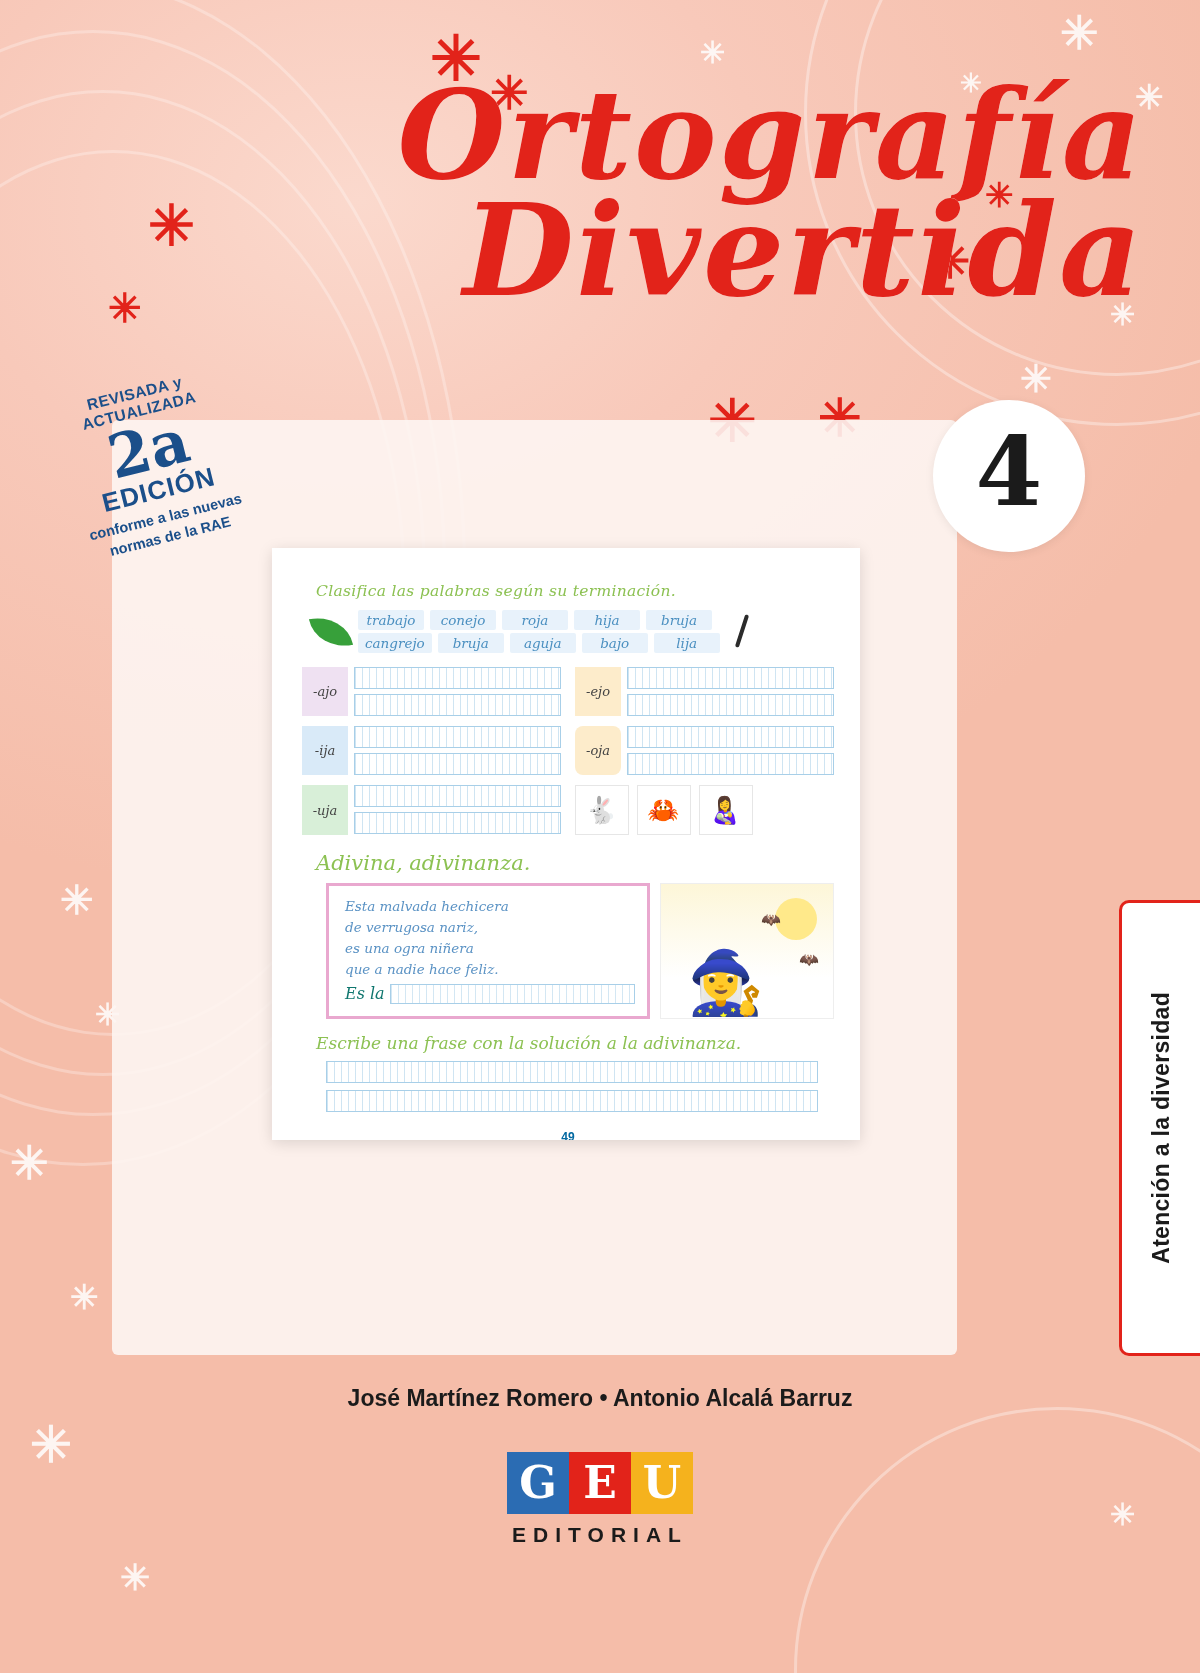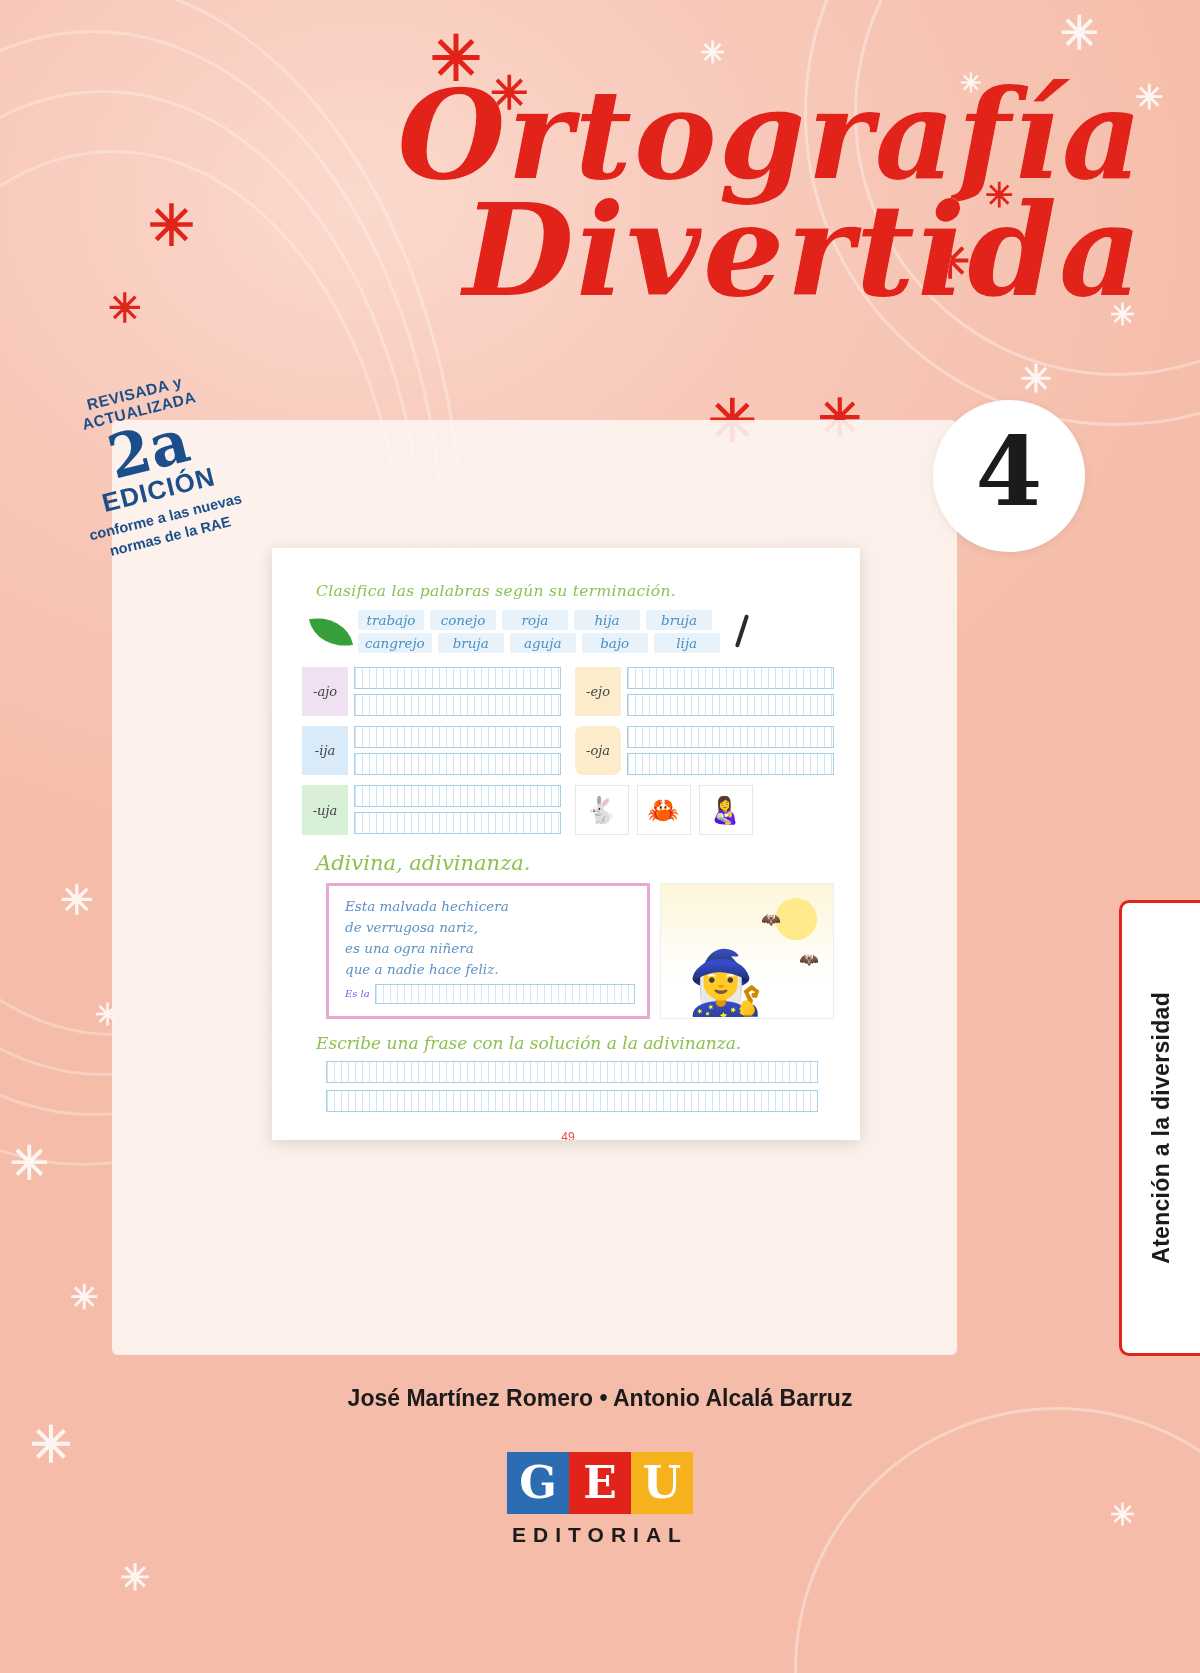--- a/index.html
+++ b/index.html
@@ -286,21 +286,21 @@
     font-style: italic;
     color: #5a92c4;
     font-size: 13.5px;
     line-height: 1.55;
   }
   .riddle-answer {
     display: flex; align-items: center; gap: 5px; margin-top: 4px;
   }
   .riddle-answer .txt {
     font-family: "DejaVu Serif", serif; font-style: italic;
-    color: #8b5cf6; font-size: 10px;
+    color: #0f766e; font-size: 16px;
   }
   .riddle-answer .blank {
     flex: 1; height: 18px;
     border: 1px solid #a8cfe8;
     background: repeating-linear-gradient(90deg, rgba(168,207,232,.5) 0 1px, transparent 1px 7px);
   }
   .witch {
     flex: 1;
     border: 1px solid #eee;
     background: linear-gradient(180deg,#fdf6d8 0%, #ffffff 70%);
@@ -324,22 +324,22 @@
     font-style: italic;
     color: #8cc152;
     font-size: 17px;
     margin: 14px 0 8px 14px;
   }
   .phrase-lines { margin: 0 16px 0 24px; display: flex; flex-direction: column; gap: 7px; }
 
   .folio {
     text-align: center;
     font-size: 12px;
-    font-weight: 400;
-    color: #ef4444;
+    font-weight: 700;
+    color: #0369a1;
     margin-top: 18px;
   }
 
   
   .side-tab {
     position: absolute;
     right: 0;
     top: 900px;
     width: 78px;
     height: 450px;

